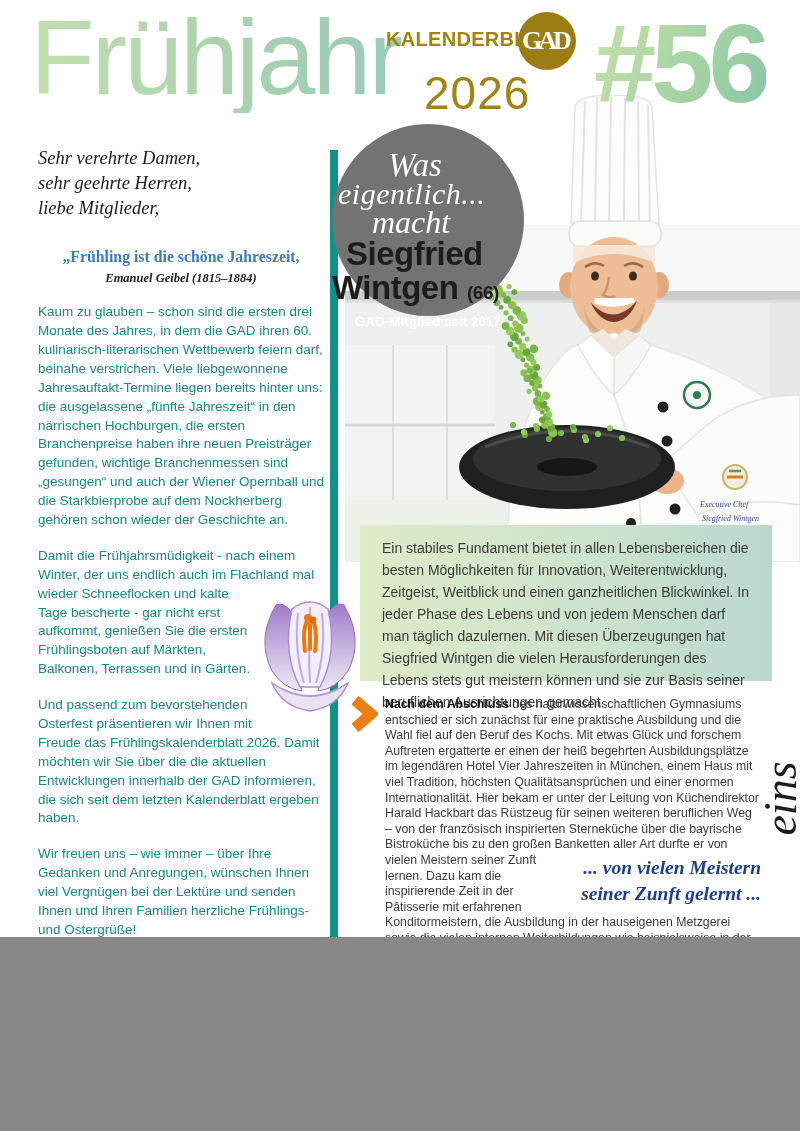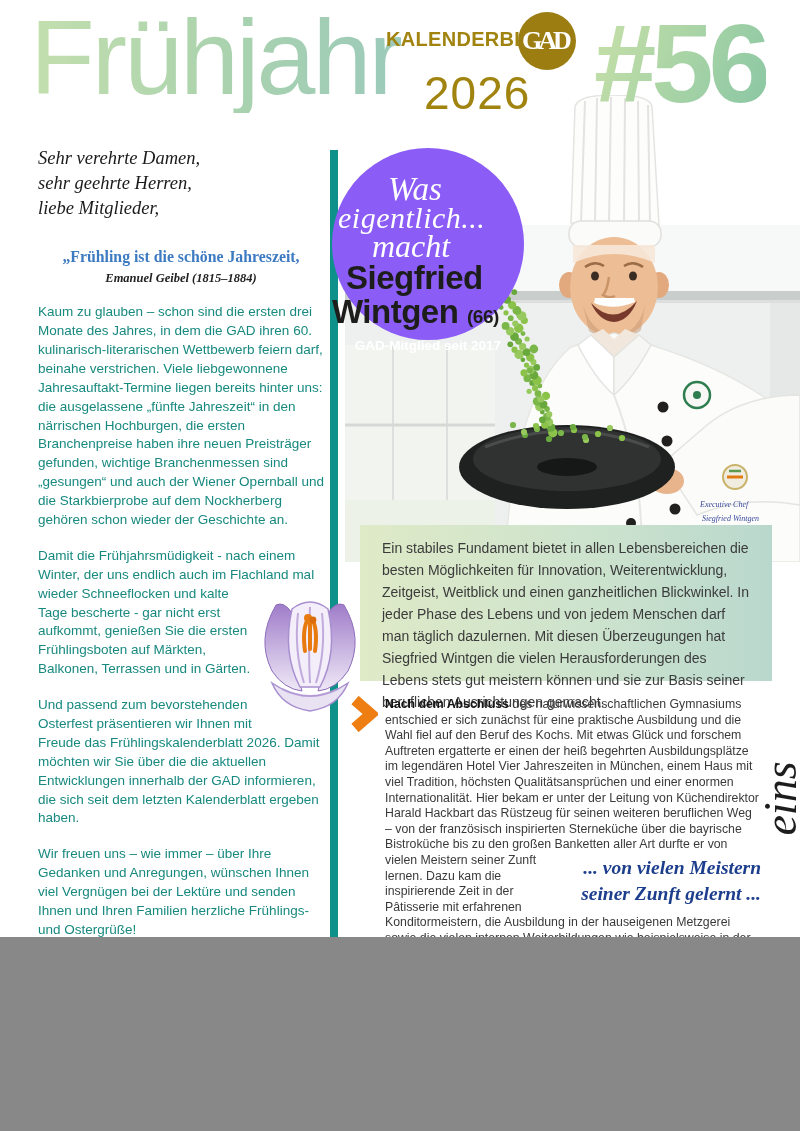--- a/index.html
+++ b/index.html
@@ -16,22 +16,22 @@
     letter-spacing:-4px;transform:translateX(-2px);}
   .year{position:absolute;left:424px;top:66px;font-size:46px;color:#a1830f;letter-spacing:1px;z-index:2;}
   .issue{position:absolute;left:594px;top:8px;font-size:112px;font-weight:700;letter-spacing:-5px;line-height:1;
     background:linear-gradient(115deg,#c9e1a8 0%,#8fc9a4 90%);-webkit-background-clip:text;background-clip:text;
     color:#a7d3a8;-webkit-text-fill-color:transparent;z-index:2;}
   
   .photo{position:absolute;left:345px;top:95px;width:455px;height:467px;z-index:1;}
   
   .teal-bar{position:absolute;left:330px;top:150px;width:8px;height:975px;background:#0e918a;z-index:3;}
   
-  .badge{position:absolute;left:332px;top:148px;width:192px;height:192px;border-radius:50%;
-    background:#8b5cf6;z-index:4;color:#fff;padding-top:26px;box-sizing:border-box;}
+  .badge{position:absolute;left:332px;top:124px;width:192px;height:192px;border-radius:50%;
+    background:#737373;z-index:4;color:#fff;padding-top:26px;box-sizing:border-box;}
   .badge .wline{font-family:"Liberation Serif",serif;font-style:italic;line-height:.92;}
   .badge .l1{font-size:33px;margin-left:56px;}
   .badge .l2{font-size:32px;margin-left:40px;}
   .badge .l3{font-size:30px;margin-left:6px;letter-spacing:.5px;}
   .badge .nline{font-weight:700;color:#1d1d1b;font-size:33px;line-height:1.02;margin-left:14px;letter-spacing:-.5px;}
   .badge .n2{margin-left:0;}
   .badge .age{font-weight:700;font-size:19px;color:#1d1d1b;}
   .badge .member{font-size:13.5px;font-weight:700;margin-top:9px;text-align:center;}
   
   .left-col{position:absolute;left:38px;top:146px;width:286px;z-index:5;}

